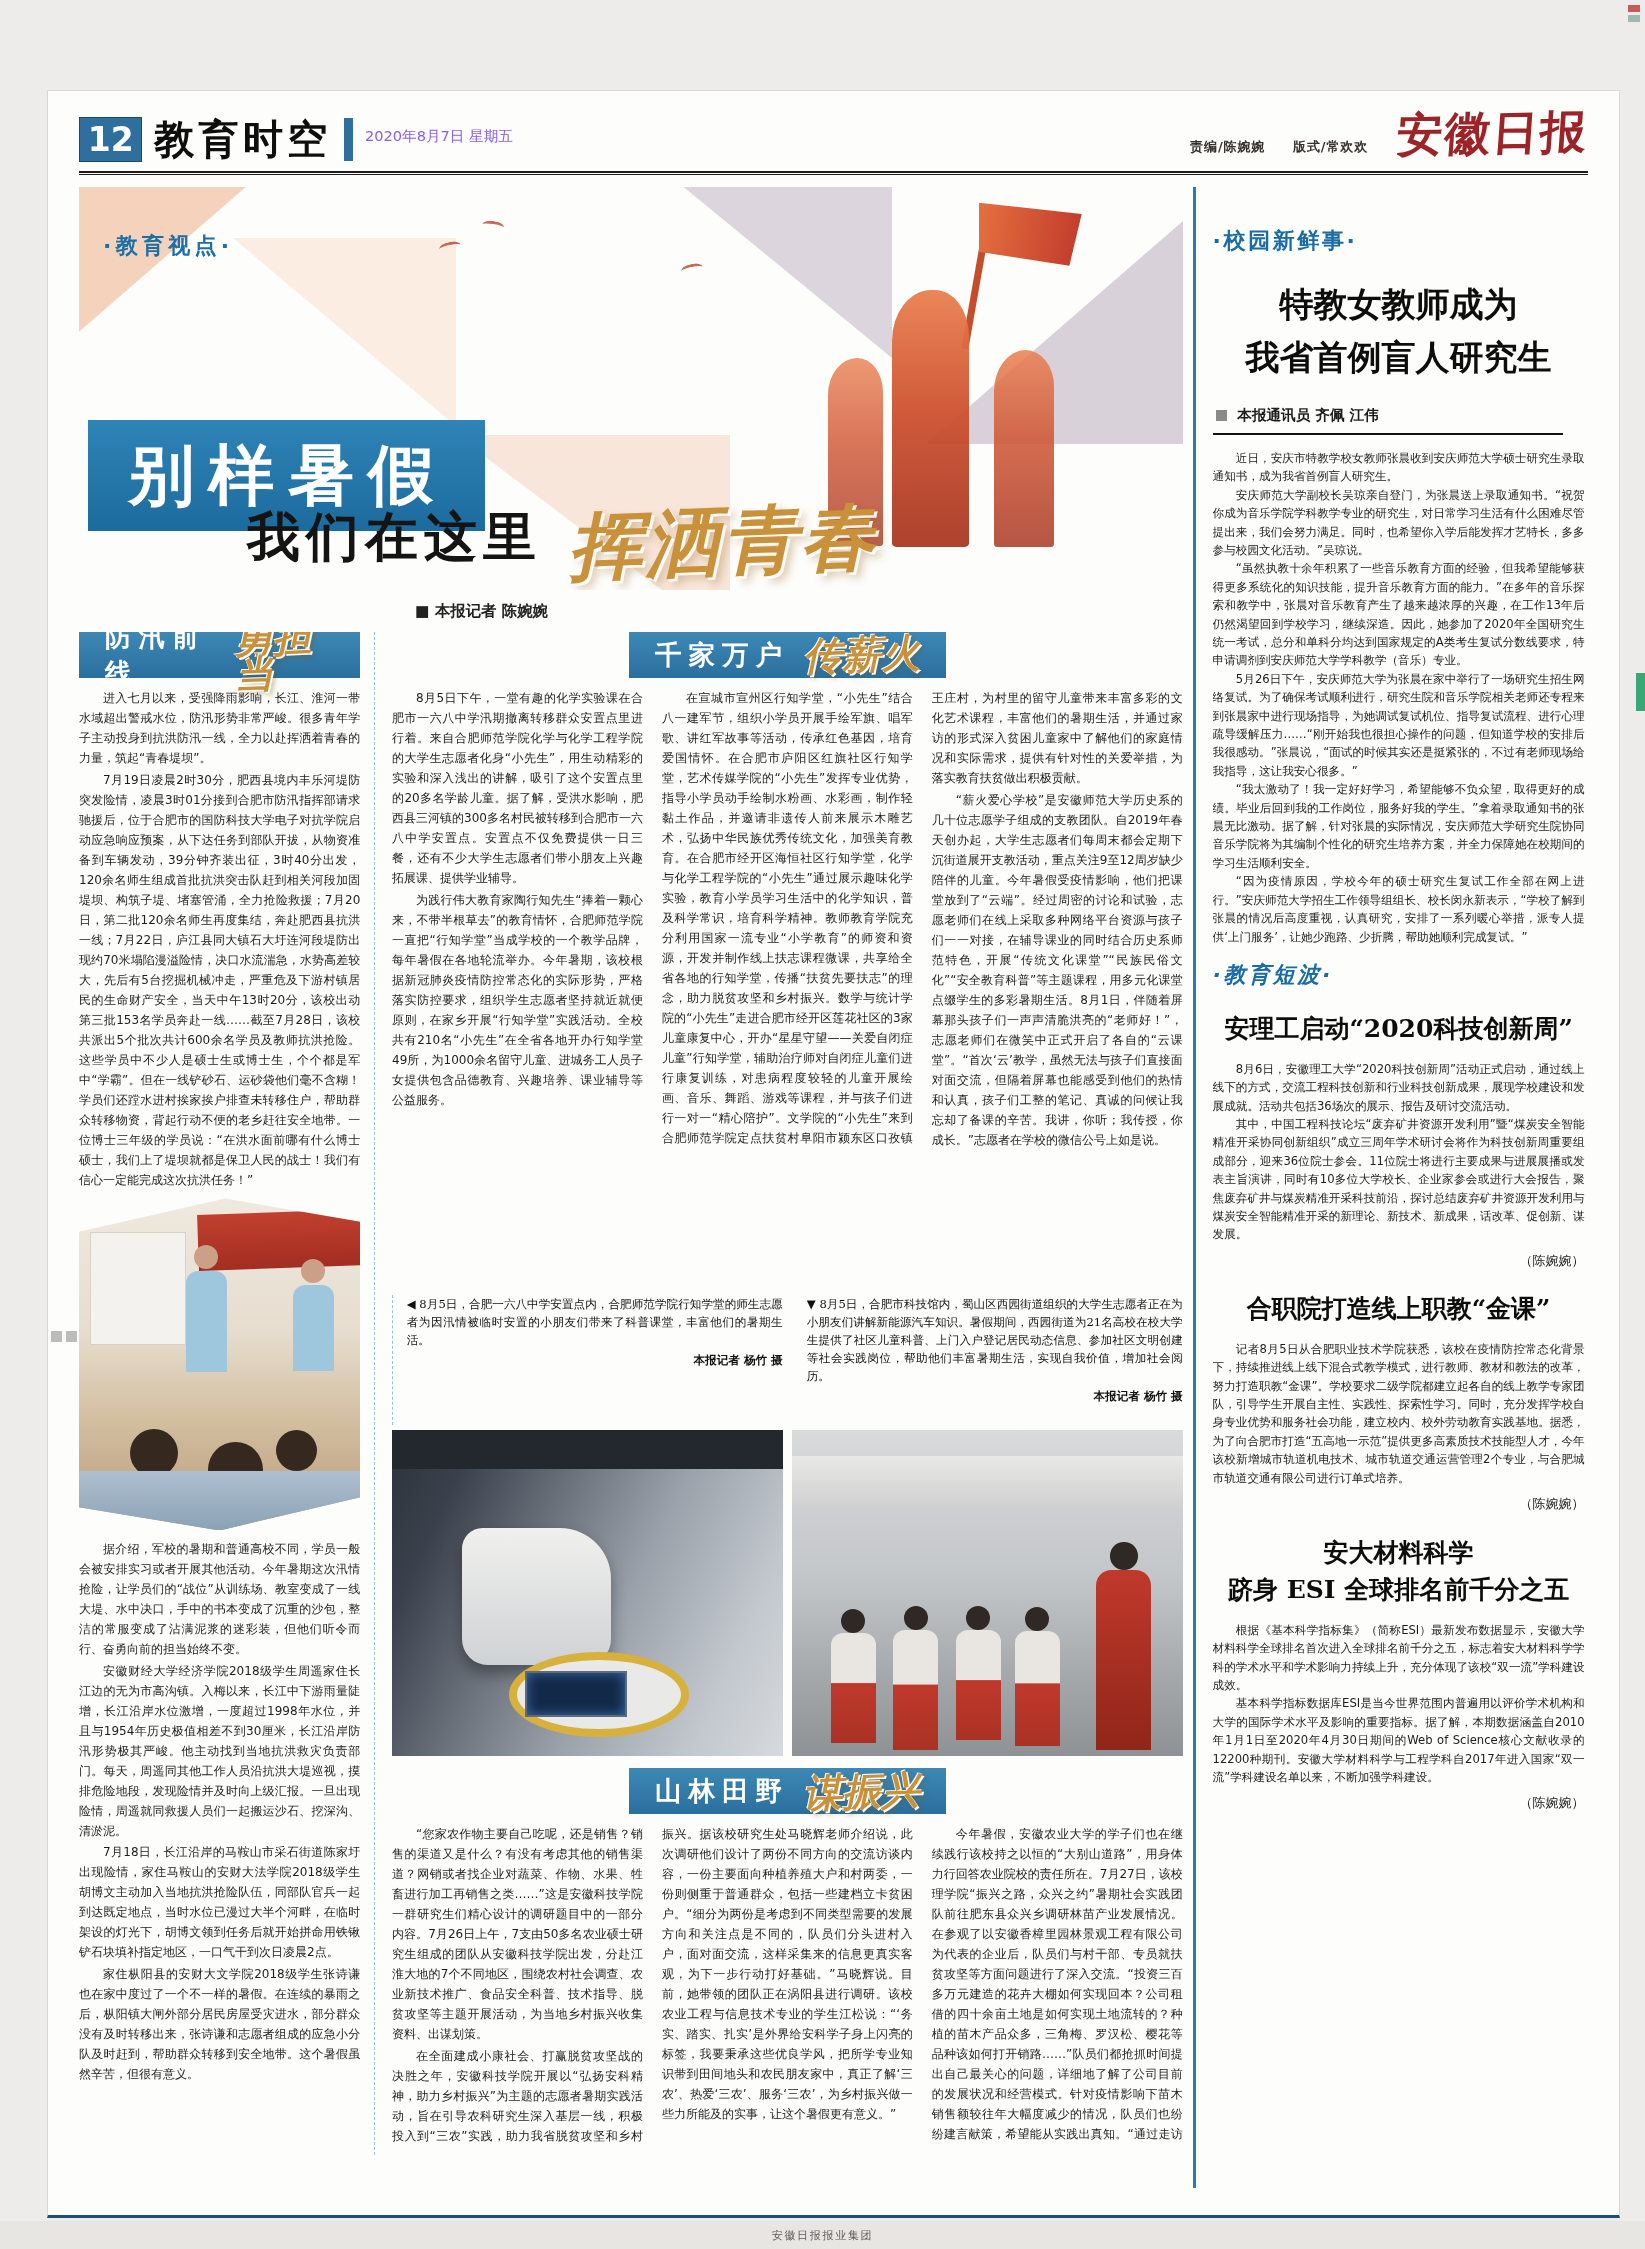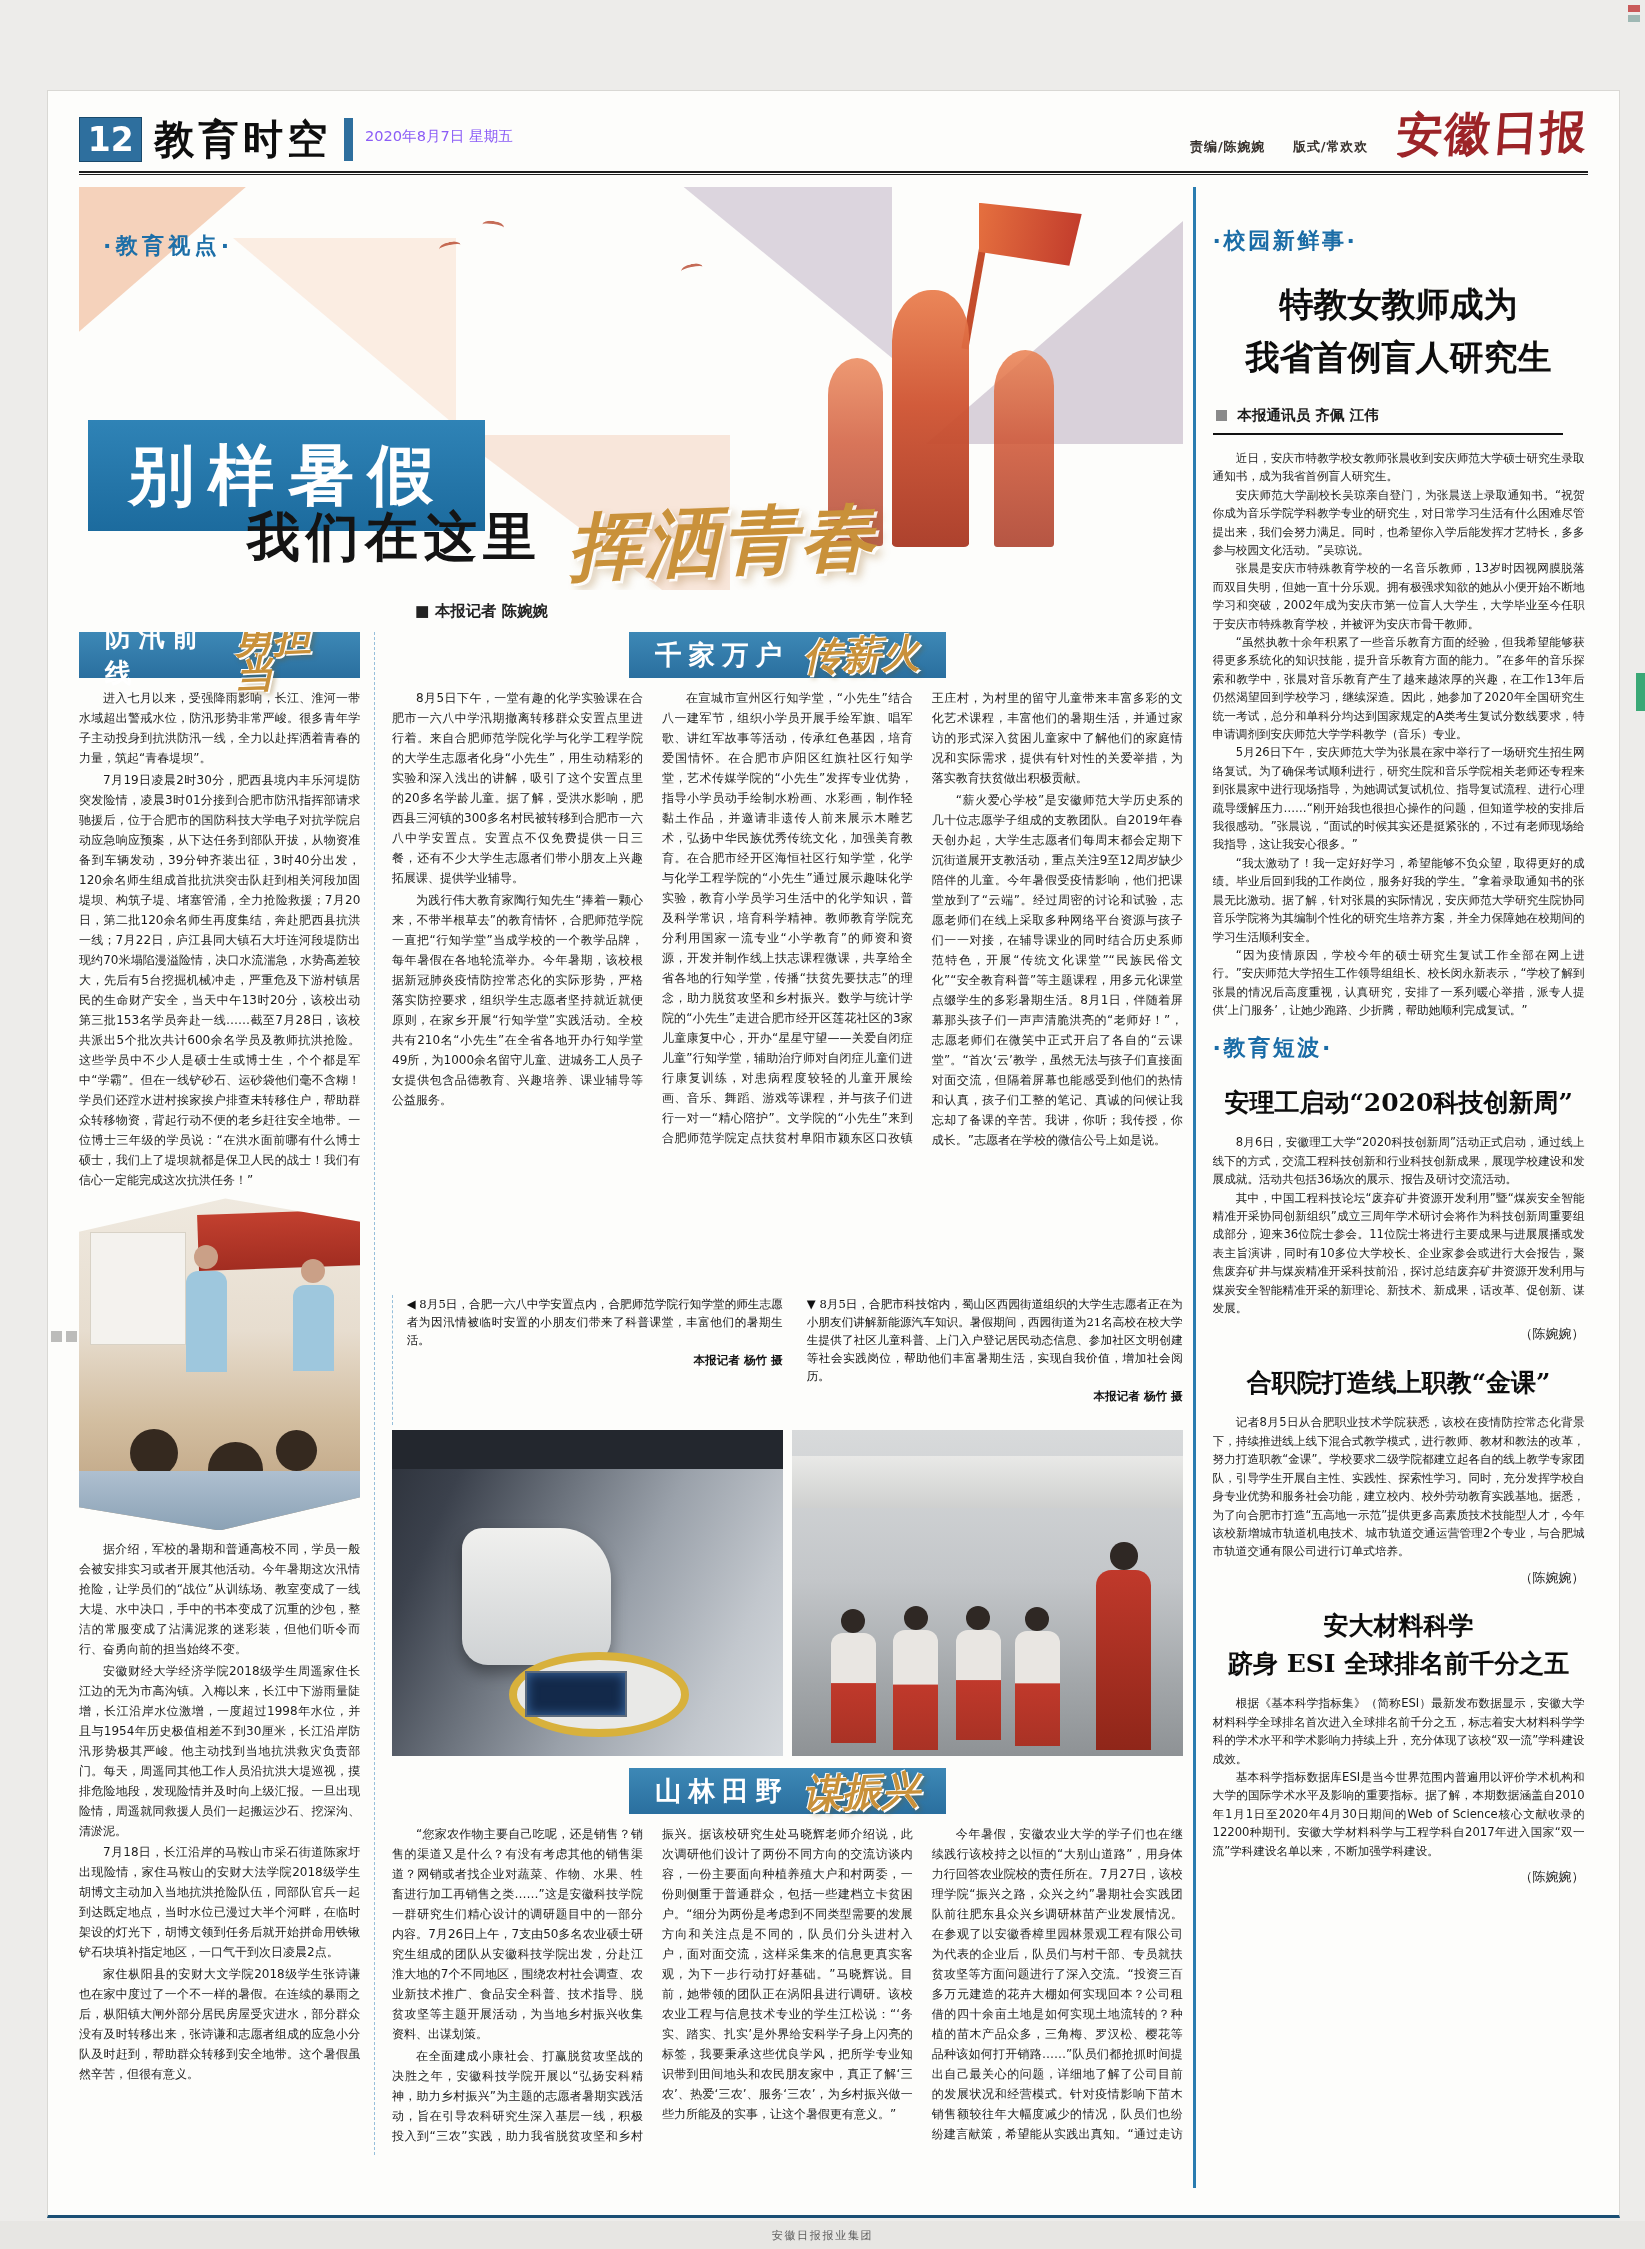--- a/index.html
+++ b/index.html
@@ -117,21 +117,21 @@
   .k-teacher::before { content:""; position:absolute; top:-27.4px; left:13.7px; width:27.4px; height:27.4px; border-radius:50%; background:#2f2824; }
 
   
   .side-label { color:#1a6ca6; font-size:22px; font-weight:bold; letter-spacing:2.6px; margin-bottom:22px; }
   .side-title { font-family:"DejaVu Serif","Liberation Serif",serif; font-weight:bold; font-size:34px;
     line-height:1.55; text-align:center; color:#0d0d0d; margin:3.4px 0 22px; }
   .side-byline { display:flex; align-items:center; gap:10.3px; font-size:14.6px; font-weight:bold;
     border-bottom:2.6px solid #111; padding:0 0 8.6px 3.4px; margin:0 22px 13.7px 0; }
   .side-body { font-size:11.6px; line-height:18.4px; text-align:justify; max-height:730px; overflow:hidden; margin-bottom:13.7px; }
   .side-body p, .brief-body p { text-indent:2em; margin:0; }
-  .side-label.second { margin:12px 0 8.6px; }
+  .side-label.second { margin:12px 0 8.6px;font-style:italic; }
   .brief-title { font-family:"DejaVu Serif","Liberation Serif",serif; font-weight:bold; text-align:center;
     font-size:25px; line-height:1.5; margin:20.6px 0 12px; color:#0d0d0d; }
   .brief-body { font-size:11.6px; line-height:18.4px; text-align:justify; overflow:hidden; }
   .bb1 { max-height:233px; } .bb2 { max-height:216px; } .bb3 { max-height:195px; }
   .attrib { display:block; text-align:right; margin-top:8px; font-size:13px; }
 
   
   .footer { position:absolute; left:0; bottom:0; width:100%; height:29px; background:#e7e6e3;
     display:flex; align-items:center; justify-content:center; font-size:11px; color:#5c5c5c; letter-spacing:1.7px; }
   .artifact-top { position:absolute; right:5.1px; top:5.1px; display:flex; flex-direction:column; gap:3.4px; }
@@ -280,21 +280,20 @@
         <span>特教女教师成为</span><br>
         <span>我省首例盲人研究生</span>
       </div>
       <div class="side-byline">
         <span class="byline-sq"></span>
         <span>本报通讯员 齐佩 江伟</span>
       </div>
       <div class="side-body">
         <p>近日，安庆市特教学校女教师张晨收到安庆师范大学硕士研究生录取通知书，成为我省首例盲人研究生。</p>
         <p>安庆师范大学副校长吴琼亲自登门，为张晨送上录取通知书。“祝贺你成为音乐学院学科教学专业的研究生，对日常学习生活有什么困难尽管提出来，我们会努力满足。同时，也希望你入学后能发挥才艺特长，多多参与校园文化活动。”吴琼说。</p>
-        <p>张晨是安庆市特殊教育学校的一名音乐教师，13岁时因视网膜脱落而双目失明，但她一直十分乐观。拥有极强求知欲的她从小便开始不断地学习和突破，2002年成为安庆市第一位盲人大学生，大学毕业至今任职于安庆市特殊教育学校，并被评为安庆市骨干教师。</p>
         <p>“虽然执教十余年积累了一些音乐教育方面的经验，但我希望能够获得更多系统化的知识技能，提升音乐教育方面的能力。”在多年的音乐探索和教学中，张晨对音乐教育产生了越来越浓厚的兴趣，在工作13年后仍然渴望回到学校学习，继续深造。因此，她参加了2020年全国研究生统一考试，总分和单科分均达到国家规定的A类考生复试分数线要求，特申请调剂到安庆师范大学学科教学（音乐）专业。</p>
         <p>5月26日下午，安庆师范大学为张晨在家中举行了一场研究生招生网络复试。为了确保考试顺利进行，研究生院和音乐学院相关老师还专程来到张晨家中进行现场指导，为她调试复试机位、指导复试流程、进行心理疏导缓解压力……“刚开始我也很担心操作的问题，但知道学校的安排后我很感动。”张晨说，“面试的时候其实还是挺紧张的，不过有老师现场给我指导，这让我安心很多。”</p>
         <p>“我太激动了！我一定好好学习，希望能够不负众望，取得更好的成绩。毕业后回到我的工作岗位，服务好我的学生。”拿着录取通知书的张晨无比激动。据了解，针对张晨的实际情况，安庆师范大学研究生院协同音乐学院将为其编制个性化的研究生培养方案，并全力保障她在校期间的学习生活顺利安全。</p>
         <p>“因为疫情原因，学校今年的硕士研究生复试工作全部在网上进行。”安庆师范大学招生工作领导组组长、校长闵永新表示，“学校了解到张晨的情况后高度重视，认真研究，安排了一系列暖心举措，派专人提供‘上门服务’，让她少跑路、少折腾，帮助她顺利完成复试。”</p>
       </div>
 
       <div class="side-label second">·教育短波·</div>
 
       <div>
         <div class="brief-title">安理工启动“2020科技创新周”</div>

